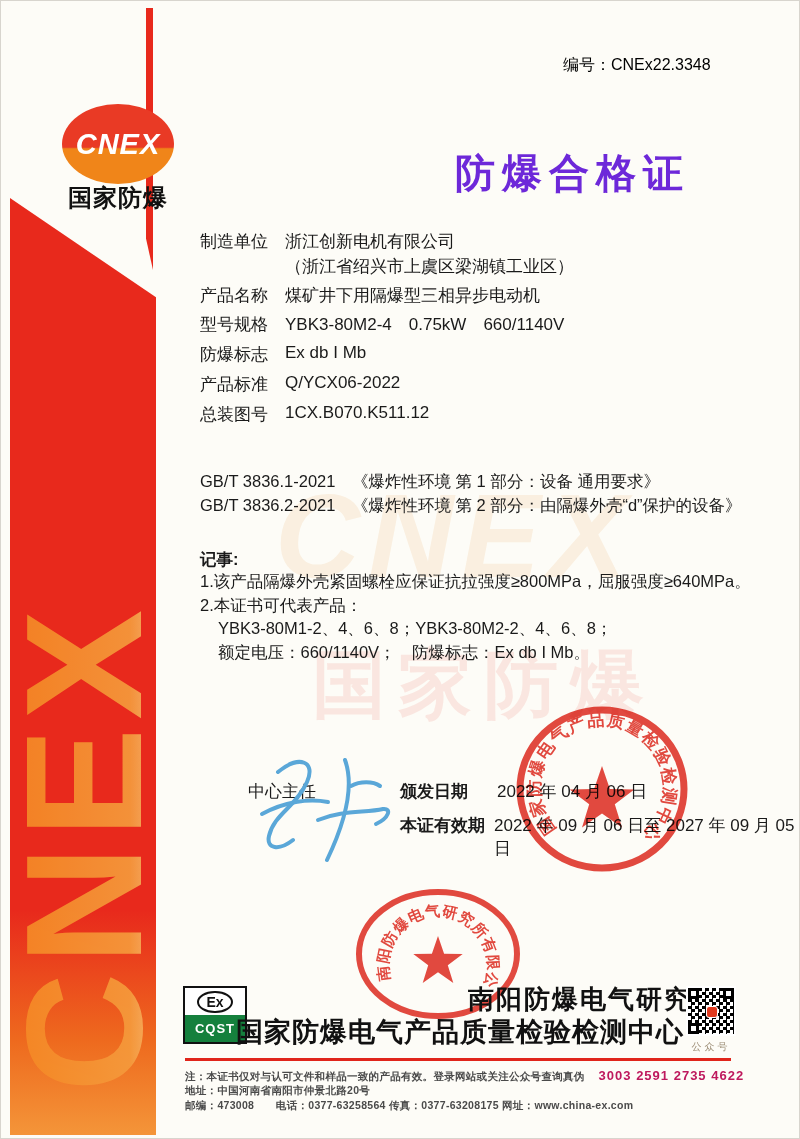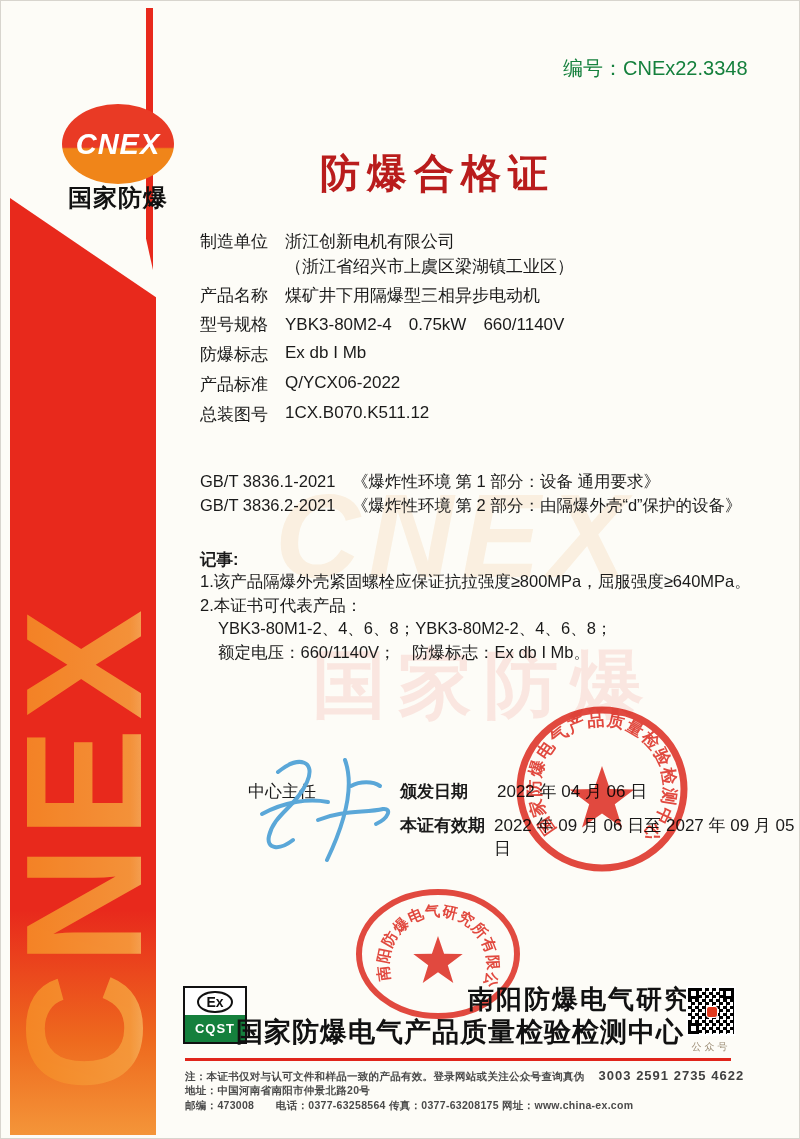--- a/index.html
+++ b/index.html
@@ -17,23 +17,23 @@
     background:linear-gradient(180deg,#e8291c 0%,#e8291c 76%,#ee6a1e 90%,#f49539 100%);
     clip-path:polygon(0 0,100% 10.6%,100% 100%,0 100%);}
   .band-svg{left:0;top:0;width:160px;height:1139px;pointer-events:none;}
   
   .logo-oval{left:62px;top:104px;width:112px;height:80px;border-radius:50%;
     background:linear-gradient(180deg,#e93a25 0%,#e93a25 54%,#f08519 56%,#f08519 100%);
     display:flex;align-items:center;justify-content:center;}
   .logo-oval span{color:#fff;font-weight:bold;font-size:29px;letter-spacing:1px;font-style:italic;}
   .logo-caption{left:68px;top:182px;width:100px;font-size:24px;color:#111;letter-spacing:1px;font-weight:600;}
   
-  .cert-no{left:563px;top:55px;font-size:20px;color:#15803d;}
-  .title{left:185px;top:146px;width:505px;text-align:center;font-size:40px;font-weight:bold;
-    color:#b91c1c;letter-spacing:7px;}
+  .cert-no{left:563px;top:55px;font-size:16px;color:#000000;}
+  .title{left:185px;top:146px;width:505px;text-align:right;font-size:40px;font-weight:bold;
+    color:#6d28d9;letter-spacing:7px;}
   
   .f-label{font-weight:normal;font-size:17px;color:#1a1a1a;}
   .f-value{font-size:17px;color:#1a1a1a;}
   .para{font-size:16.5px;color:#1a1a1a;line-height:24px;}
   .wm1{left:275px;top:468px;font-size:118px;font-weight:bold;font-style:italic;
     color:rgba(232,150,60,0.12);letter-spacing:8px;}
   .wm2{left:312px;top:636px;font-size:74px;font-weight:bold;
     color:rgba(235,125,115,0.17);letter-spacing:12px;}
   .sig-label{left:200px;top:780px;margin-left:48px;}
   .date-label{font-weight:bold;font-size:17px;color:#1a1a1a;}
@@ -49,21 +49,21 @@
   .inst1{left:200px;top:982px;width:520px;text-align:right;font-size:26px;font-weight:bold;color:#111;letter-spacing:2px;}
   .inst2{left:200px;top:1014px;width:520px;text-align:center;font-size:27px;font-weight:bold;color:#111;letter-spacing:1px;}
   .qr{left:688px;top:988px;width:46px;height:46px;position:absolute;
     background:conic-gradient(#000 25%,#fff 0 50%,#000 0 75%,#fff 0) 0 0/7px 7px;outline:2px solid #fff;}
   .qr .finder{position:absolute;width:11px;height:11px;border:3px solid #000;background:#fff;box-sizing:border-box;}
   .qr .f1{left:0;top:0}.qr .f2{right:0;top:0}.qr .f3{left:0;bottom:0}
   .qr .dot{position:absolute;left:18px;top:18px;width:10px;height:10px;background:#e23a1e;border-radius:3px;border:1px solid #fff;}
   .qr-caption{left:684px;top:1040px;width:54px;text-align:center;font-size:10px;color:#9b8c74;letter-spacing:3px;}
   .rule{left:185px;top:1058px;width:546px;height:3px;background:#e0251b;}
   .foot{font-size:10.5px;color:#4a4a4a;font-weight:600;letter-spacing:0.3px;}
-  .foot b{font-size:13px;color:#404040;margin-left:14px;letter-spacing:1px;}
+  .foot b{font-size:13px;color:#be185d;margin-left:14px;letter-spacing:1px;}
 </style>
 </head>
 <body>
 
 <div id="page">
 
   <div class="abs wm1">CNEX</div>
   <div class="abs wm2">国家防爆</div>
 
   <div class="abs vline"></div>

